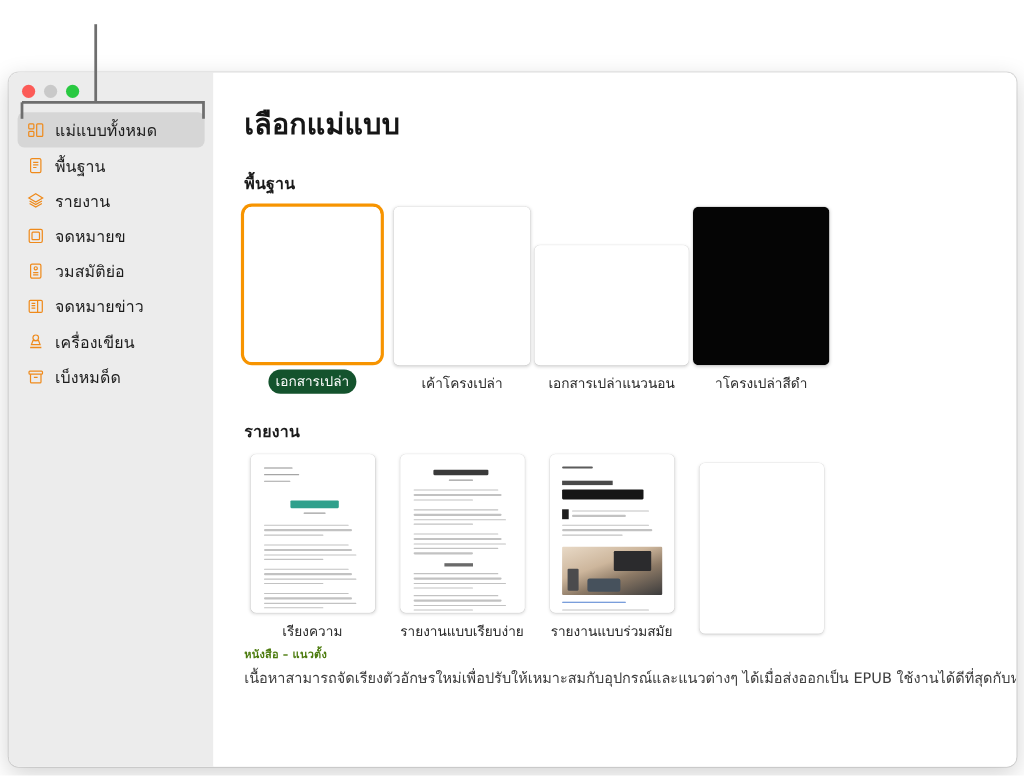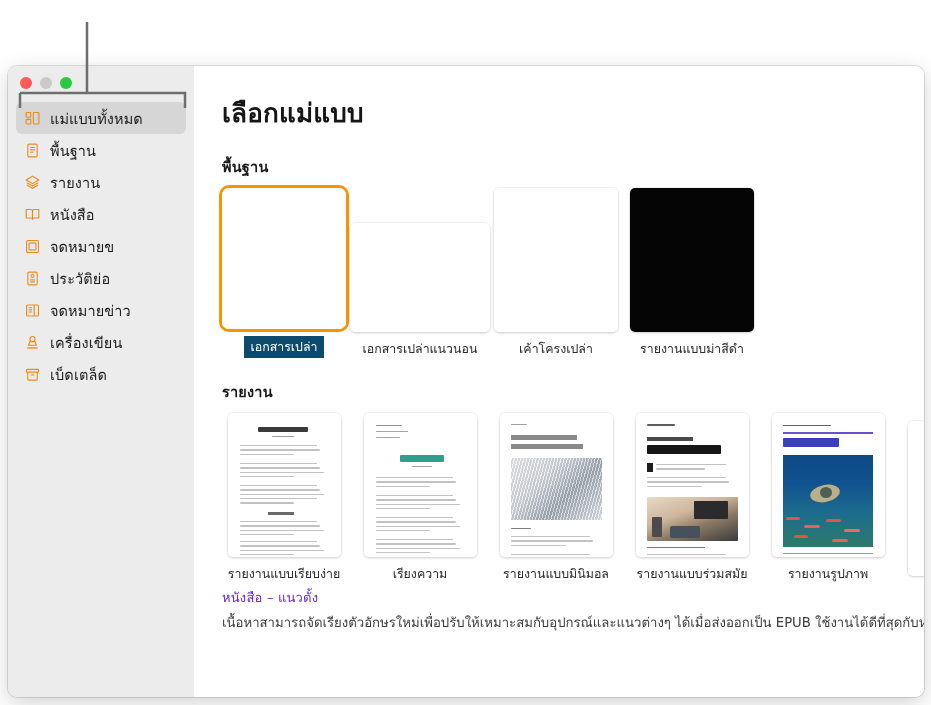--- a/index.html
+++ b/index.html
@@ -77,42 +77,42 @@
   }
   .thumb.sel{
     box-shadow:0 0 0 3px #f79400;
     border-radius:7px;
   }
   .cap{
     font-size:12.4px;color:#2b2b2b;margin-top:7px;
     white-space:nowrap;text-align:center;
   }
   .cap.sel{
-    background:#0c4a6e;color:#ffffff;border-radius:0;
+    background:#14532d;color:#ffffff;border-radius:11px;
     padding:1px 6px 2px 6px;
   }
   
   .doc{width:100%;height:100%;background:#fff;position:relative;}
   .ln{background:#b9b9b9;height:1.4px;border-radius:1px;position:absolute;}
   .blk{position:absolute;}
   
   .footer{
     height:46px;min-height:46px;border-top:1px solid #e3e3e3;
     background:#fff;display:flex;align-items:center;justify-content:flex-end;
     padding-right:18px;gap:10px;
   }
   .btn{
     font-size:13px;border-radius:6px;padding:4px 15px 5px 15px;
     border:1px solid #cfcfcf;background:#fff;color:#1b1b1b;cursor:default;
     box-shadow:0 1px 1px rgba(0,0,0,.05);
   }
   .btn.primary{background:#fdb528;border-color:#f5a811;color:#fff;font-weight:600;}
   
   .book-sec{padding:4px 0 0 28px;}
-  .book-title{font-size:13px;font-weight:normal;color:#6d28d9;letter-spacing:.2px;}
+  .book-title{font-size:10px;font-weight:bold;color:#4d7c0f;letter-spacing:.2px;}
   .book-desc{font-size:13.2px;color:#3d3d3d;margin-top:4px;white-space:nowrap;overflow:hidden;}
 </style>
 </head>
 <body>
 
 <svg id="callout" viewBox="0 0 931 120">
   <path d="M87 22 L87 93" stroke="#6e6e6e" stroke-width="2.5" fill="none"></path>
   <path d="M20 93 L185 93 L185 108" stroke="#6e6e6e" stroke-width="2.5" fill="none"></path>
   <path d="M20 93 L20 108" stroke="#6e6e6e" stroke-width="2.5" fill="none"></path>
 </svg>
@@ -151,44 +151,35 @@
               <path d="M10 2.6 17.4 7 10 11.4 2.6 7z"></path>
               <path d="M3.4 10.2 10 14l6.6-3.8"></path>
               <path d="M3.4 13 10 16.8 16.6 13"></path>
             </svg>
           </span>
           <span class="nav-label">รายงาน</span>
         </div>
         <div class="nav-item">
           <span>
             <svg class="nav-ico" viewBox="0 0 20 20" fill="none" stroke="#ef8a1b" stroke-width="1.3">
-              <path d="M2.6 4.2h5.2c1.2 0 2.2.8 2.2 1.8v10c0-1-1-1.8-2.2-1.8H2.6z"></path>
-              <path d="M17.4 4.2h-5.2c-1.2 0-2.2.8-2.2 1.8v10c0-1 1-1.8 2.2-1.8h5.2z"></path>
-            </svg>
-          </span>
-          <span class="nav-label">หนังสือ</span>
-        </div>
-        <div class="nav-item">
-          <span>
-            <svg class="nav-ico" viewBox="0 0 20 20" fill="none" stroke="#ef8a1b" stroke-width="1.3">
               <rect x="3" y="3" width="14" height="14" rx="1.5"></rect>
               <rect x="6" y="6" width="8" height="8" rx="1"></rect>
             </svg>
           </span>
           <span class="nav-label">จดหมายข</span>
         </div>
         <div class="nav-item">
           <span>
             <svg class="nav-ico" viewBox="0 0 20 20" fill="none" stroke="#ef8a1b" stroke-width="1.3">
               <rect x="4.5" y="2.5" width="11" height="15" rx="1.5"></rect>
               <circle cx="10" cy="7" r="1.7"></circle>
               <path d="M7.2 11.6h5.6M7.2 14h5.6"></path>
             </svg>
           </span>
-          <span class="nav-label">ประวัติย่อ</span>
+          <span class="nav-label">วมสมัติย่อ</span>
         </div>
         <div class="nav-item">
           <span>
             <svg class="nav-ico" viewBox="0 0 20 20" fill="none" stroke="#ef8a1b" stroke-width="1.3">
               <rect x="3" y="3.5" width="14" height="13" rx="1.3"></rect>
               <path d="M12 3.5v13"></path>
               <path d="M5.5 6.8h4M5.5 9.3h4M5.5 11.8h4"></path>
             </svg>
           </span>
           <span class="nav-label">จดหมายข่าว</span>
@@ -204,59 +195,86 @@
           <span class="nav-label">เครื่องเขียน</span>
         </div>
         <div class="nav-item">
           <span>
             <svg class="nav-ico" viewBox="0 0 20 20" fill="none" stroke="#ef8a1b" stroke-width="1.3">
               <rect x="2.8" y="4" width="14.4" height="3.2" rx="1"></rect>
               <path d="M4.4 7.2v8.4c0 .6.5 1 1.1 1h9c.6 0 1.1-.4 1.1-1V7.2"></path>
               <path d="M8 10.6h4"></path>
             </svg>
           </span>
-          <span class="nav-label">เบ็ดเตล็ด</span>
+          <span class="nav-label">เบ็งหมด็ด</span>
         </div>
       </div>
   </div>
 
   <div class="main">
     <div class="content">
       <div class="page-title">เลือกแม่แบบ</div>
 
       <div class="sec-title">พื้นฐาน</div>
       <div class="row" id="row0">
           <div class="cell">
             <div class="thumb sel" style="width: 124px; height: 157px;">
               <div class="doc"></div>
             </div>
             <div class="cap sel">เอกสารเปล่า</div>
           </div>
           <div class="cell">
+            <div class="thumb" style="width: 124px; height: 157px;">
+              <div class="doc"></div>
+            </div>
+            <div class="cap">เค้าโครงเปล่า</div>
+          </div>
+          <div class="cell">
             <div class="thumb" style="width: 140px; height: 109px;">
               <div class="doc"></div>
             </div>
             <div class="cap">เอกสารเปล่าแนวนอน</div>
           </div>
           <div class="cell">
             <div class="thumb" style="width: 124px; height: 157px;">
-              <div class="doc"></div>
-            </div>
-            <div class="cap">เค้าโครงเปล่า</div>
-          </div>
-          <div class="cell">
-            <div class="thumb" style="width: 124px; height: 157px;">
               <div class="doc" style="background:#050505"></div>
             </div>
-            <div class="cap">รายงานแบบม่าสีดำ</div>
+            <div class="cap">าโครงเปล่าสีดำ</div>
           </div>
         </div>
 
       <div class="sec-title">รายงาน</div>
       <div class="row" id="row1">
+          <div class="cell">
+            <div class="thumb" style="width: 113px; height: 155px;">
+              <div class="doc">
+                <div class="ln" style="left:12px;top:12px;width:26px;background:#8f8f8f"></div>
+                <div class="ln" style="left:12px;top:18px;width:32px;background:#a5a5a5"></div>
+                <div class="ln" style="left:12px;top:24px;width:24px;background:#a5a5a5"></div>
+                <div class="blk" style="left:36px;top:42px;width:44px;height:7px;background:#2fa08c;border-radius:1px"></div>
+                <div class="ln" style="left:48px;top:53px;width:20px;background:#9e9e9e"></div>
+                <div class="ln" style="left:12px;top:64px;width:77.44px;background:#c2c2c2"></div>
+                <div class="ln" style="left:12px;top:68.3px;width:80.96000000000001px;background:#c2c2c2"></div>
+                <div class="ln" style="left:12px;top:72.6px;width:54.56px;background:#c2c2c2"></div>
+                <div class="ln" style="left:12px;top:82px;width:77.44px;background:#c2c2c2"></div>
+                <div class="ln" style="left:12px;top:86.3px;width:80.96000000000001px;background:#c2c2c2"></div>
+                <div class="ln" style="left:12px;top:90.6px;width:84.47999999999999px;background:#c2c2c2"></div>
+                <div class="ln" style="left:12px;top:94.9px;width:54.56px;background:#c2c2c2"></div>
+                <div class="ln" style="left:12px;top:104px;width:77.44px;background:#c2c2c2"></div>
+                <div class="ln" style="left:12px;top:108.3px;width:80.96000000000001px;background:#c2c2c2"></div>
+                <div class="ln" style="left:12px;top:112.6px;width:84.47999999999999px;background:#c2c2c2"></div>
+                <div class="ln" style="left:12px;top:116.9px;width:54.56px;background:#c2c2c2"></div>
+                <div class="ln" style="left:12px;top:126px;width:77.44px;background:#c2c2c2"></div>
+                <div class="ln" style="left:12px;top:130.3px;width:80.96000000000001px;background:#c2c2c2"></div>
+                <div class="ln" style="left:12px;top:134.6px;width:84.47999999999999px;background:#c2c2c2"></div>
+                <div class="ln" style="left:12px;top:138.9px;width:54.56px;background:#c2c2c2"></div>
+              </div>
+            </div>
+            <div class="cap">เรียงความ</div>
+          </div>
           <div class="cell">
             <div class="thumb" style="width: 113px; height: 155px;">
               <div class="doc">
                 <div class="blk" style="left:30px;top:14px;width:50px;height:5px;background:#3a3a3a;border-radius:1px"></div>
                 <div class="ln" style="left:44px;top:23px;width:22px;background:#9b9b9b"></div>
                 <div class="ln" style="left:12px;top:32px;width:77.44px;background:#c2c2c2"></div>
                 <div class="ln" style="left:12px;top:36.3px;width:80.96000000000001px;background:#c2c2c2"></div>
                 <div class="ln" style="left:12px;top:40.6px;width:54.56px;background:#c2c2c2"></div>
                 <div class="ln" style="left:12px;top:50px;width:77.44px;background:#c2c2c2"></div>
                 <div class="ln" style="left:12px;top:54.3px;width:80.96000000000001px;background:#c2c2c2"></div>
@@ -276,64 +294,20 @@
                 <div class="ln" style="left:12px;top:132.3px;width:80.96000000000001px;background:#c2c2c2"></div>
                 <div class="ln" style="left:12px;top:136.6px;width:84.47999999999999px;background:#c2c2c2"></div>
                 <div class="ln" style="left:12px;top:140.9px;width:54.56px;background:#c2c2c2"></div>
               </div>
             </div>
             <div class="cap">รายงานแบบเรียบง่าย</div>
           </div>
           <div class="cell">
             <div class="thumb" style="width: 113px; height: 155px;">
               <div class="doc">
-                <div class="ln" style="left:12px;top:12px;width:26px;background:#8f8f8f"></div>
-                <div class="ln" style="left:12px;top:18px;width:32px;background:#a5a5a5"></div>
-                <div class="ln" style="left:12px;top:24px;width:24px;background:#a5a5a5"></div>
-                <div class="blk" style="left:36px;top:42px;width:44px;height:7px;background:#2fa08c;border-radius:1px"></div>
-                <div class="ln" style="left:48px;top:53px;width:20px;background:#9e9e9e"></div>
-                <div class="ln" style="left:12px;top:64px;width:77.44px;background:#c2c2c2"></div>
-                <div class="ln" style="left:12px;top:68.3px;width:80.96000000000001px;background:#c2c2c2"></div>
-                <div class="ln" style="left:12px;top:72.6px;width:54.56px;background:#c2c2c2"></div>
-                <div class="ln" style="left:12px;top:82px;width:77.44px;background:#c2c2c2"></div>
-                <div class="ln" style="left:12px;top:86.3px;width:80.96000000000001px;background:#c2c2c2"></div>
-                <div class="ln" style="left:12px;top:90.6px;width:84.47999999999999px;background:#c2c2c2"></div>
-                <div class="ln" style="left:12px;top:94.9px;width:54.56px;background:#c2c2c2"></div>
-                <div class="ln" style="left:12px;top:104px;width:77.44px;background:#c2c2c2"></div>
-                <div class="ln" style="left:12px;top:108.3px;width:80.96000000000001px;background:#c2c2c2"></div>
-                <div class="ln" style="left:12px;top:112.6px;width:84.47999999999999px;background:#c2c2c2"></div>
-                <div class="ln" style="left:12px;top:116.9px;width:54.56px;background:#c2c2c2"></div>
-                <div class="ln" style="left:12px;top:126px;width:77.44px;background:#c2c2c2"></div>
-                <div class="ln" style="left:12px;top:130.3px;width:80.96000000000001px;background:#c2c2c2"></div>
-                <div class="ln" style="left:12px;top:134.6px;width:84.47999999999999px;background:#c2c2c2"></div>
-                <div class="ln" style="left:12px;top:138.9px;width:54.56px;background:#c2c2c2"></div>
-              </div>
-            </div>
-            <div class="cap">เรียงความ</div>
-          </div>
-          <div class="cell">
-            <div class="thumb" style="width: 113px; height: 155px;">
-              <div class="doc">
-                <div class="ln" style="left:11px;top:11px;width:16px;background:#a0a0a0"></div>
-                <div class="blk" style="left:11px;top:22px;width:66px;height:5px;background:#8a8a8a"></div>
-                <div class="blk" style="left:11px;top:31px;width:72px;height:5px;background:#8a8a8a"></div>
-                <div class="blk" style="left:11px;top:45px;width:91px;height:62px;border-radius:1px;background:linear-gradient(135deg,#f2f2f2 0%,#d9dce1 35%,#9aa2ac 62%,#e9ebee 100%)"></div>
-                <div class="blk" style="left:11px;top:45px;width:91px;height:62px;background:repeating-linear-gradient(105deg,rgba(255,255,255,.55) 0px,rgba(255,255,255,.55) 1px,rgba(140,148,158,.25) 1px,rgba(140,148,158,.25) 3px)"></div>
-                <div class="ln" style="left:11px;top:115px;width:20px;background:#7d7d7d"></div>
-                <div class="ln" style="left:11px;top:123px;width:79.2px;background:#c2c2c2"></div>
-                <div class="ln" style="left:11px;top:127.3px;width:82.8px;background:#c2c2c2"></div>
-                <div class="ln" style="left:11px;top:131.6px;width:55.8px;background:#c2c2c2"></div>
-                <div class="ln" style="left:11px;top:141px;width:79.2px;background:#c2c2c2"></div>
-              </div>
-            </div>
-            <div class="cap">รายงานแบบมินิมอล</div>
-          </div>
-          <div class="cell">
-            <div class="thumb" style="width: 113px; height: 155px;">
-              <div class="doc">
                 <div class="ln" style="left:11px;top:11px;width:28px;height:2px;background:#5b5b5b"></div>
                 <div class="blk" style="left:11px;top:24px;width:46px;height:4px;background:#4a4a4a"></div>
                 <div class="blk" style="left:11px;top:32px;width:74px;height:9px;background:#161616;border-radius:1px"></div>
                 <div class="blk" style="left:11px;top:50px;width:6px;height:9px;background:#1e1e1e"></div>
                 <div class="ln" style="left:20px;top:51px;width:70.4px;background:#c2c2c2"></div>
                 <div class="ln" style="left:20px;top:55.3px;width:49.6px;background:#c2c2c2"></div>
                 <div class="ln" style="left:11px;top:64px;width:79.2px;background:#c2c2c2"></div>
                 <div class="ln" style="left:11px;top:68.3px;width:82.8px;background:#c2c2c2"></div>
                 <div class="ln" style="left:11px;top:72.6px;width:55.8px;background:#c2c2c2"></div>
                 <div class="blk" style="left:11px;top:84px;width:91px;height:44px;border-radius:1px;background:linear-gradient(160deg,#e8d9c6 0%,#cdb69c 38%,#8d7a66 62%,#3b3b3c 100%)"></div>
@@ -341,40 +315,20 @@
                 <div class="blk" style="left:16px;top:104px;width:10px;height:20px;background:#4b4b4d;border-radius:1px"></div>
                 <div class="blk" style="left:34px;top:113px;width:30px;height:12px;background:#46515c;border-radius:2px"></div>
                 <div class="ln" style="left:11px;top:134px;width:58px;background:#4f7fd0"></div>
                 <div class="ln" style="left:11px;top:141px;width:79.2px;background:#c2c2c2"></div>
               </div>
             </div>
             <div class="cap">รายงานแบบร่วมสมัย</div>
           </div>
           <div class="cell">
             <div class="thumb" style="width: 113px; height: 155px;">
-              <div class="doc">
-                <div class="ln" style="left:11px;top:12px;width:48px;background:#6a4fd0"></div>
-                <div class="blk" style="left:11px;top:19px;width:90px;height:1.6px;background:#6a4fd0"></div>
-                <div class="blk" style="left:11px;top:25px;width:56px;height:9px;background:#3b3fbe;border-radius:1px"></div>
-                <div class="blk" style="left:11px;top:42px;width:90px;height:92px;background:linear-gradient(180deg,#0e4a86 0%,#10518f 30%,#1b6c8e 62%,#2f7a6a 100%)"></div>
-                <div class="blk" style="left:38px;top:72px;width:30px;height:17px;border-radius:50%;background:#b9b08a;transform:rotate(-12deg)"></div>
-                <div class="blk" style="left:48px;top:74px;width:12px;height:11px;border-radius:50%;background:#4e5f55"></div>
-                <div class="blk" style="left:14px;top:104px;width:14px;height:3px;border-radius:2px;background:#e2514b"></div>
-                <div class="blk" style="left:32px;top:112px;width:16px;height:3px;border-radius:2px;background:#e8605a"></div>
-                <div class="blk" style="left:54px;top:106px;width:15px;height:3px;border-radius:2px;background:#e2514b"></div>
-                <div class="blk" style="left:72px;top:116px;width:16px;height:3px;border-radius:2px;background:#ea6a63"></div>
-                <div class="blk" style="left:22px;top:122px;width:14px;height:3px;border-radius:2px;background:#e2514b"></div>
-                <div class="blk" style="left:60px;top:126px;width:16px;height:3px;border-radius:2px;background:#e8605a"></div>
-                <div class="ln" style="left:11px;top:140px;width:90px;height:1px;background:#8f8fd8"></div>
-              </div>
-            </div>
-            <div class="cap">รายงานรูปภาพ</div>
-          </div>
-          <div class="cell">
-            <div class="thumb" style="width: 113px; height: 155px;">
               <div class="doc"></div>
             </div>
             <div class="cap"></div>
           </div>
         </div>
 
       <div class="book-sec">
         <div class="book-title">หนังสือ – แนวตั้ง</div>
         <div class="book-desc">เนื้อหาสามารถจัดเรียงตัวอักษรใหม่เพื่อปรับให้เหมาะสมกับอุปกรณ์และแนวต่างๆ ได้เมื่อส่งออกเป็น EPUB ใช้งานได้ดีที่สุดกับหนังสือที่มี</div>
       </div>

